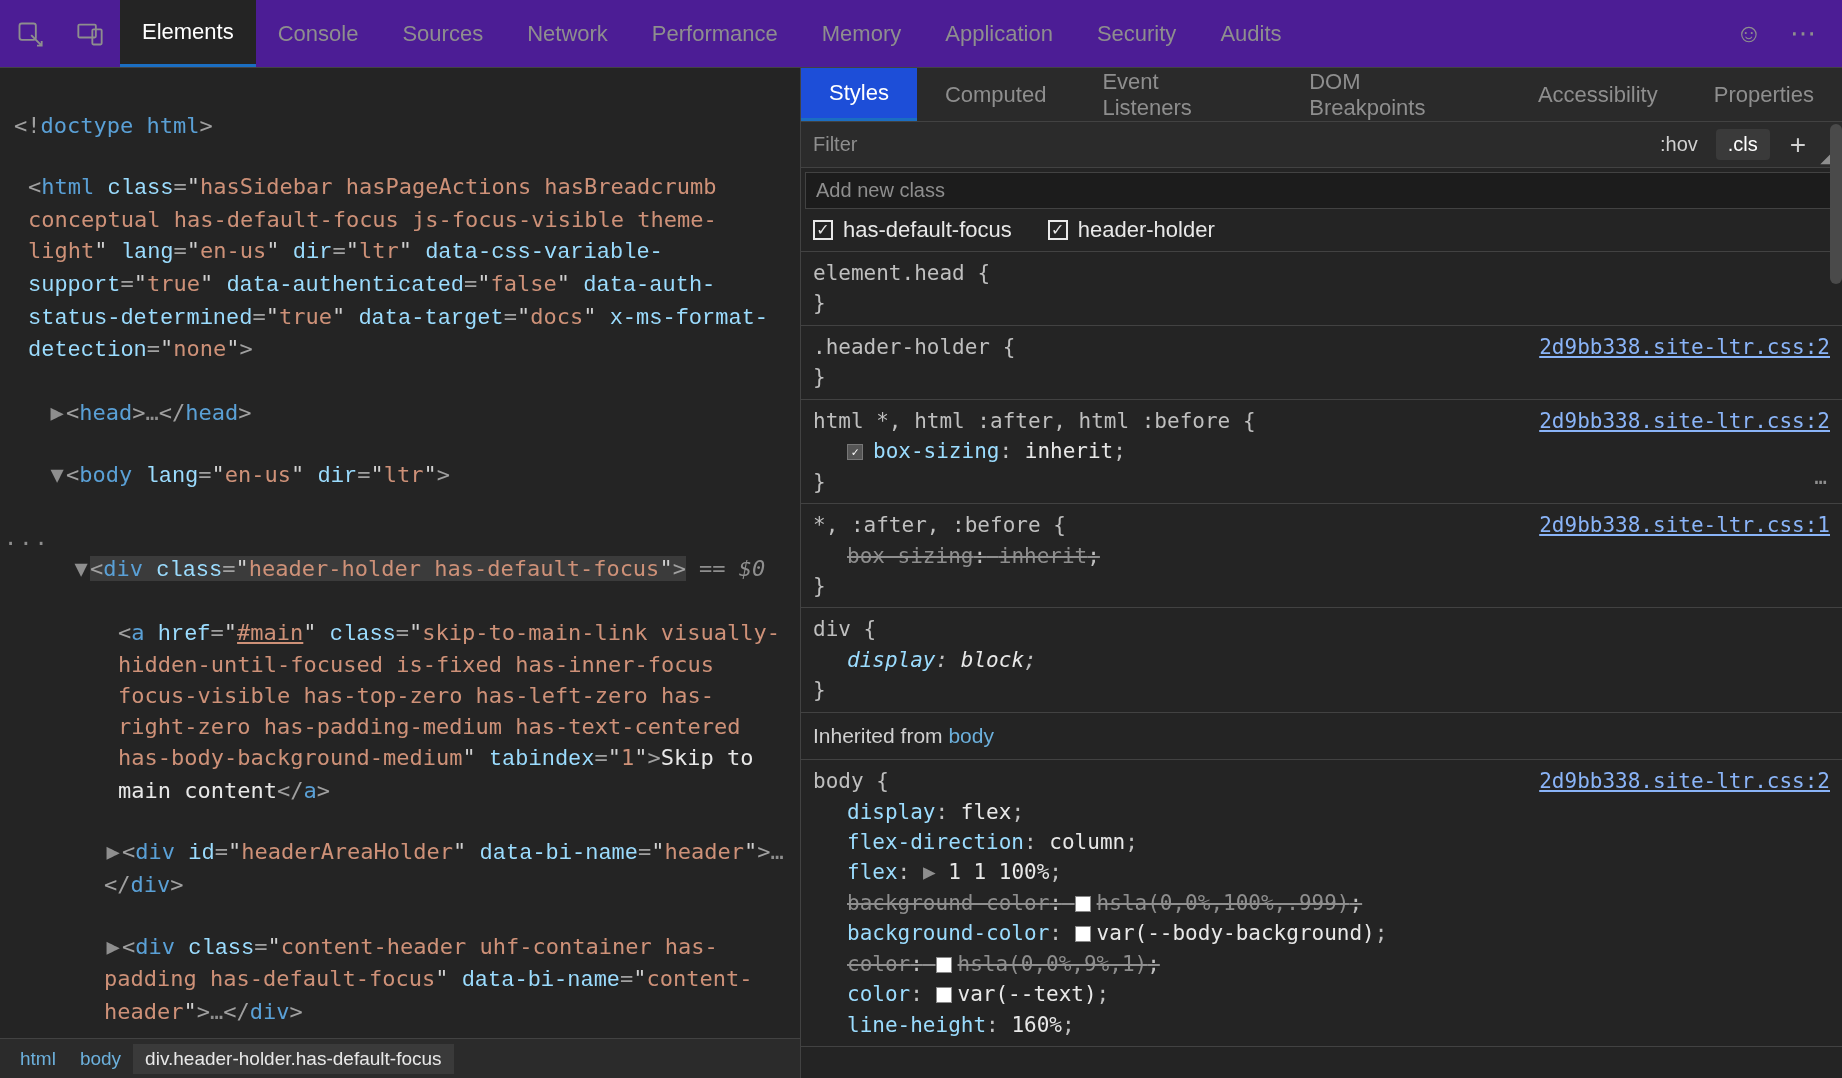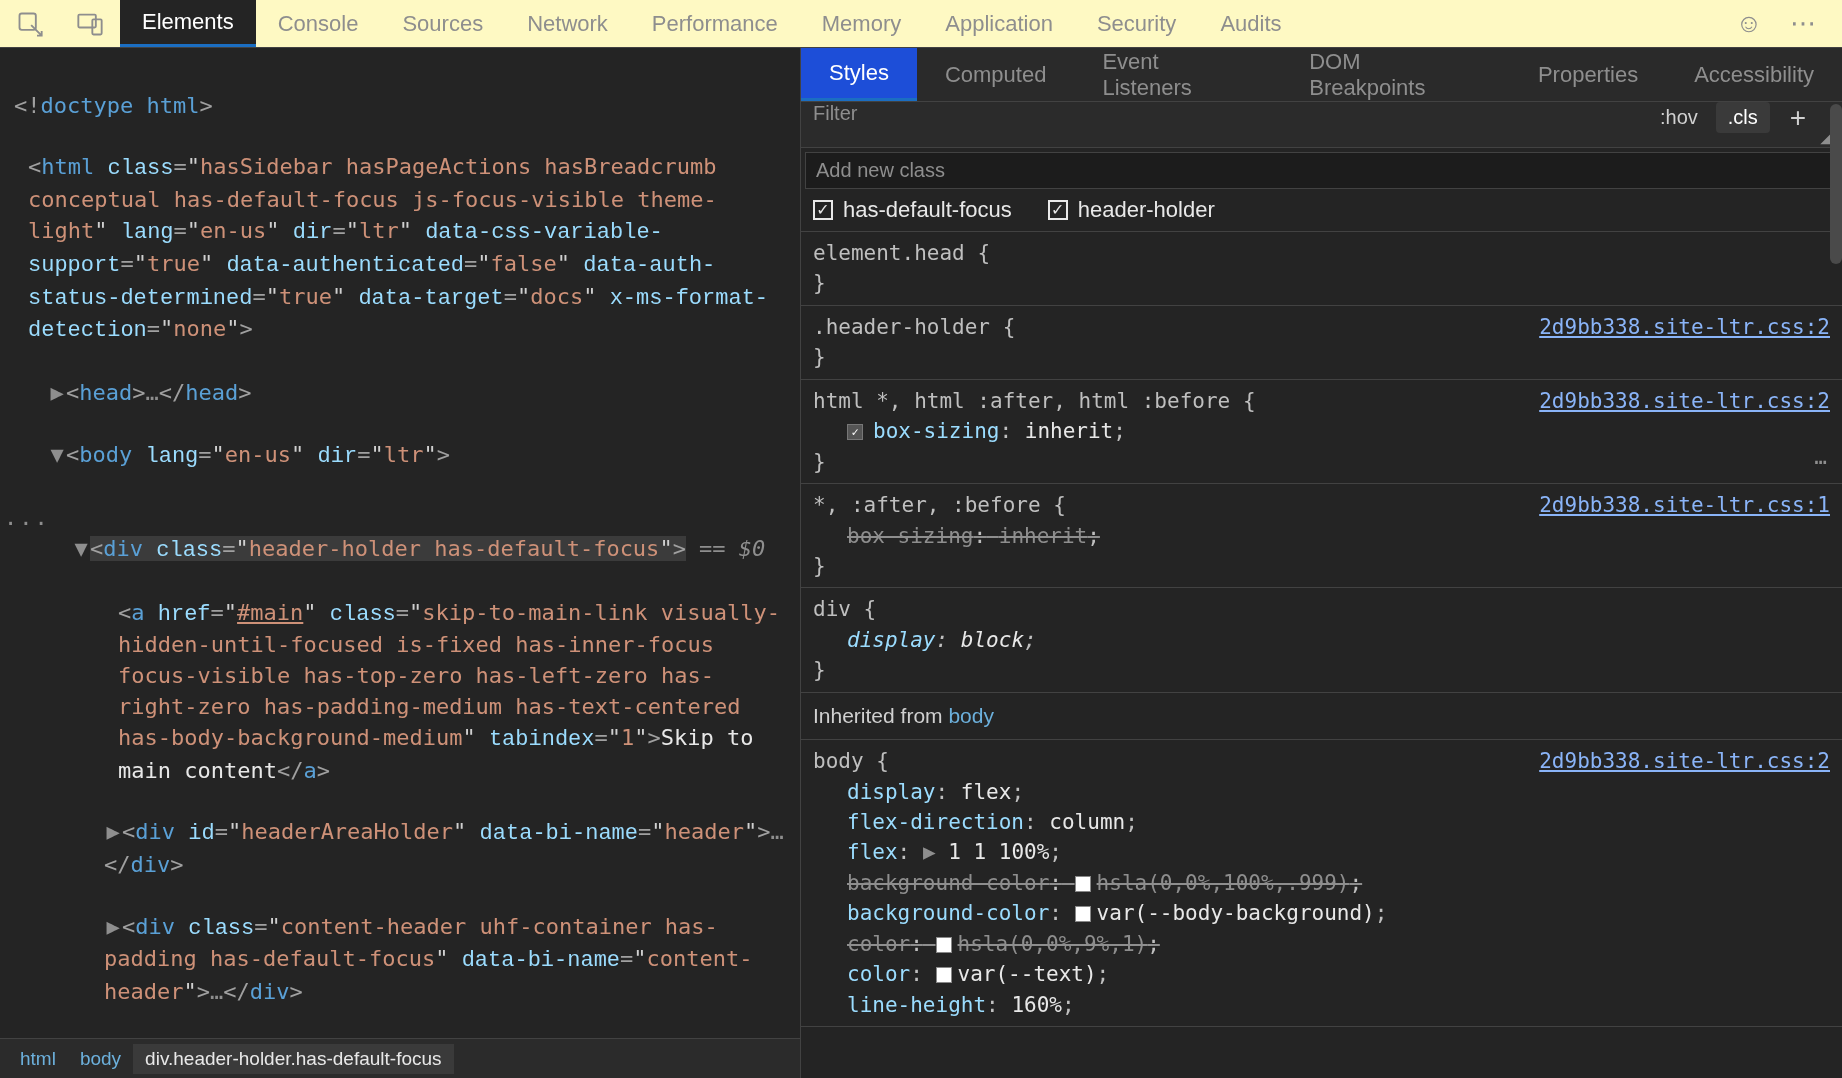--- a/index.html
+++ b/index.html
@@ -27,23 +27,23 @@
     width:1842px;height:1078px;
     background:var(--bg);
     color:var(--text);
     font-family:Menlo,Consolas,"DejaVu Sans Mono",monospace;
     font-size:20px;
     overflow:hidden;
     display:flex;flex-direction:column;
   }
   
   .topbar{
-    height:48px;
+    height:68px;
     display:flex;align-items:stretch;
-    background:#fef9c3;
+    background:#4c1d95;
     font-family:-apple-system,"Segoe UI",Arial,sans-serif;
     font-size:22px;
     border-bottom:1px solid var(--border);
   }
   .topbar .tool-btn{
     width:60px;display:flex;align-items:center;justify-content:center;
     color:var(--text-dim);
   }
   .topbar .tabs{display:flex;align-items:stretch;flex:1;}
   .topbar .tab{
@@ -100,21 +100,21 @@
     height:54px;background:#2a2a2a;display:flex;align-items:stretch;
     font-family:-apple-system,"Segoe UI",Arial,sans-serif;font-size:22px;
     border-bottom:1px solid var(--border);
   }
   .right .subtab{
     padding:0 28px;display:flex;align-items:center;color:var(--text-dim);cursor:pointer;
   }
   .right .subtab.active{color:#fff;background:#1d4ed8;border-bottom:3px solid var(--accent);}
 
   .filterbar{
-    display:flex;align-items:flex-start;background:#2b2b2b;height:46px;
+    display:flex;align-items:center;background:#2b2b2b;height:46px;
     font-family:-apple-system,"Segoe UI",Arial,sans-serif;font-size:20px;
     border-bottom:1px solid var(--border);
   }
   .filterbar .filter{flex:1;padding:0 12px;color:var(--text-dim);}
   .filterbar .pill{padding:4px 12px;margin-right:6px;color:var(--text);cursor:pointer;}
   .filterbar .pill.box{background:#3a3a3a;border-radius:4px;color:#fff;}
   .filterbar .plus{font-size:28px;padding:0 14px;cursor:pointer;}
   .filterbar .resizer{font-size:18px;color:var(--text-dim);padding-right:8px;align-self:flex-end;}
 
   .newclass{
@@ -262,24 +262,24 @@
       <div class="subtab">
           <span>Computed</span>
         </div>
       <div class="subtab">
           <span>Event Listeners</span>
         </div>
       <div class="subtab">
           <span>DOM Breakpoints</span>
         </div>
       <div class="subtab">
+          <span>Accessibility</span>
+        </div>
+      <div class="subtab">
           <span>Properties</span>
-        </div>
-      <div class="subtab">
-          <span>Accessibility</span>
         </div>
     </div>
 
     <div class="filterbar">
       <div class="filter">Filter</div>
       <div class="pill">:hov</div>
       <div class="pill box">.cls</div>
       <div class="plus">+</div>
       <div class="resizer">◢</div>
     </div>

